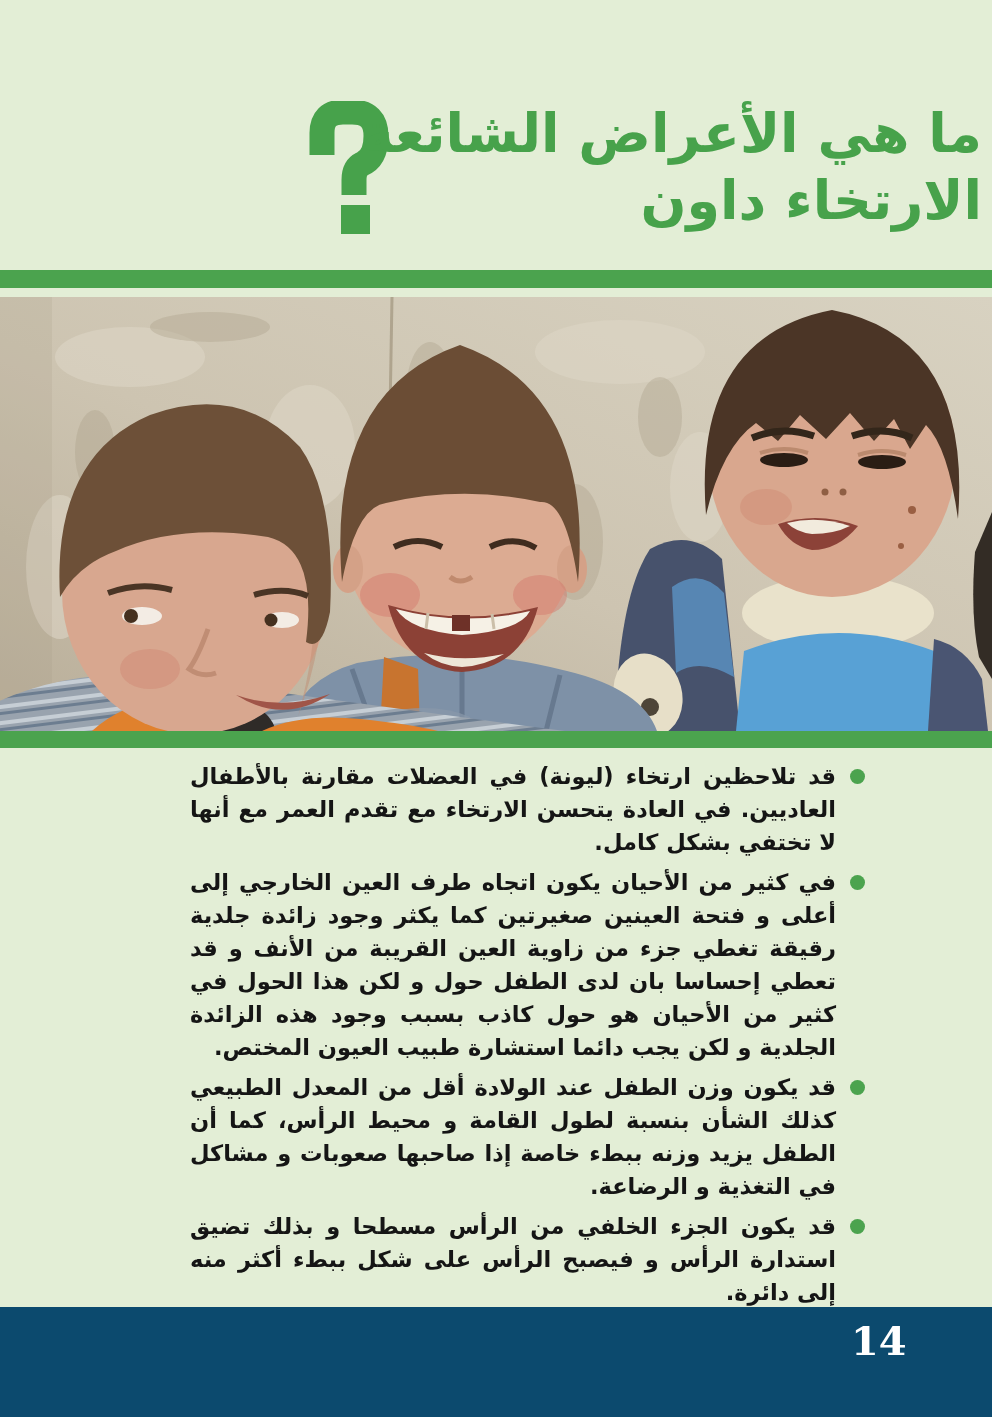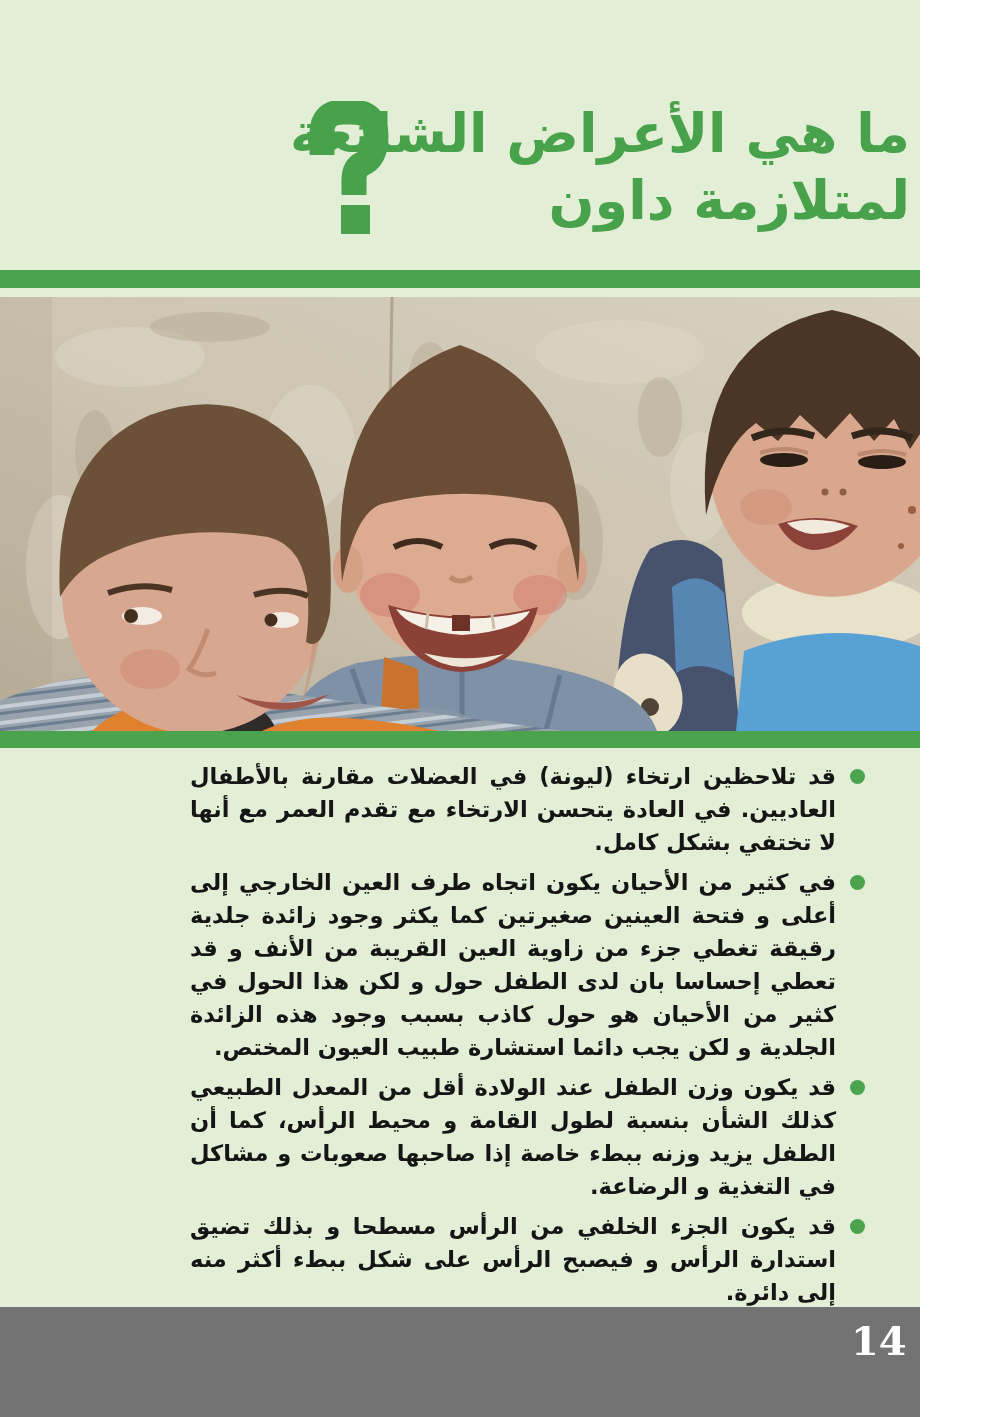--- a/index.html
+++ b/index.html
@@ -1,18 +1,18 @@
 <!DOCTYPE html>
 <html lang="ar"><head>
 <meta charset="utf-8">
 <style>
   html,body{margin:0;padding:0;}
   .page{
     position:relative;
-    width:920px;height:1417px;
+    width:992px;height:1417px;
     background:#e3eed6;
     overflow:hidden;
     font-family:"DejaVu Sans",sans-serif;
   }
   
   .title-block{
     position:absolute;top:100px;right:10px;
     text-align:right;direction:rtl;
     color:#47a24b;
     font-weight:bold;
@@ -47,21 +47,21 @@
     margin-bottom:7px;
     margin-left:40px;
   }
   .content li::before{
     content:"";
     position:absolute;right:-29px;top:9px;
     width:15px;height:15px;border-radius:50%;
     background:#4ba34e;
   }
   
-  .footer{position:absolute;top:1307px;left:0;width:100%;height:110px;background:#737373;}
+  .footer{position:absolute;top:1307px;left:0;width:100%;height:110px;background:#0c4a6e;}
   .page-number{
     position:absolute;left:851px;top:10px;
     color:#ffffff;
     font-family:"DejaVu Serif",serif;
     font-weight:bold;font-size:40px;
   }
 </style>
 </head>
 <body>
 
@@ -70,21 +70,21 @@
   <div class="qmark">
     <span class="sr-only">؟</span>
     <svg viewBox="0 0 100 134" width="100" height="134" aria-hidden="true">
       <path d="M 26 54 L 26 32 Q 26 11 47 11 L 56 11 Q 80 11 80 35 Q 80 57 66 63 Q 58 67 58 79 L 58 94" fill="none" stroke="#47a24b" stroke-width="25"></path>
       <rect x="45" y="104" width="29" height="29" fill="#47a24b"></rect>
     </svg>
   </div>
 
   <h1 class="title-block" style="margin:0;">
     <span class="line">ما هي الأعراض الشائعة</span>
-    <span class="line">لمتلازمة داون</span>
+    <span class="line">الارتخاء داون</span>
   </h1>
 
   <div class="bar bar-top"></div>
 
   <div class="photo">
     <svg viewBox="0 0 992 434" preserveAspectRatio="none" aria-hidden="true">
       <defs>
         <linearGradient id="wall" x1="0" y1="1" x2="1" y2="0">
           <stop offset="0" stop-color="#b9ae99"></stop>
           <stop offset="0.45" stop-color="#cdc4b1"></stop>

